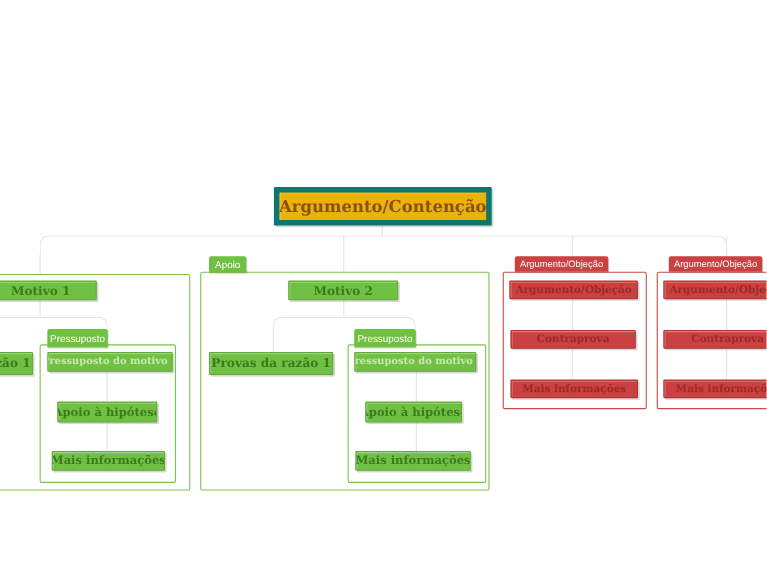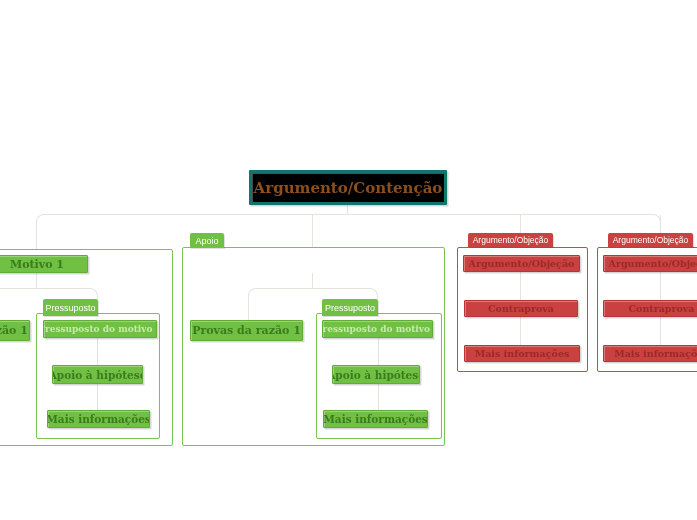--- a/index.html
+++ b/index.html
@@ -19,21 +19,21 @@
        font-family:"Liberation Sans",sans-serif;display:flex;align-items:center;
        justify-content:center;white-space:nowrap;border-radius:2px 2px 0 0;
        box-shadow:1px 1px 0 rgba(0,0,0,0.12);}
   .green-tab{background:#70c043;}
   .red-tab{background:#c94140;}
   
   .node{position:absolute;box-sizing:border-box;display:flex;align-items:center;
         justify-content:center;font-weight:bold;white-space:nowrap;overflow:hidden;
         border-radius:1px;
         box-shadow:inset 1px 1px 0 rgba(255,255,255,0.3), 1.5px 1.5px 0 rgba(0,0,0,0.16);}
-  .root-node{background:#000000;border:3px solid #0f766e;color:#8a4f1d;font-size:15px;}
+  .root-node{background:#eab308;border:5px solid #0f766e;color:#8a4f1d;font-size:15px;}
   .green-node{background:#70c043;border:1px solid #61ab36;color:#3b7b1e;}
   .green-node.pale{color:#c9e8af;}
   .red-node{background:#c94140;border:1px solid #b43736;color:#9b2a24;}
 </style>
 </head>
 <body>
 
 <div class="canvas">
 
   <div class="conn conn-v" style="left:347px;top:205px;height:10px;"></div>
@@ -64,20 +64,21 @@
 
   <div class="group green-group" style="left:182px;top:247px;width:263px;height:199px;"></div>
   <div class="tab green-tab" style="left:190px;top:233px;width:34px;height:15px;font-size:9px;">Apoio</div>
 
   <div class="conn conn-v" style="left:311.5px;top:273px;height:15px;"></div>
   <div class="conn conn-bus" style="left:248px;top:288px;width:130px;height:11px;"></div>
   <div class="conn conn-v" style="left:248px;top:297px;height:23px;"></div>
   <div class="conn conn-v" style="left:377.5px;top:338px;height:27px;"></div>
   <div class="conn conn-v" style="left:377.5px;top:384px;height:26px;"></div>
 
+  <div class="node green-node" style="left:262px;top:255px;width:100px;height:18px;font-size:11px;">Motivo 2</div>
 
   <div class="node green-node" style="left:190px;top:320px;width:113px;height:21px;font-size:11px;">Provas da razão 1</div>
 
   <div class="group green-group" style="left:316px;top:313px;width:126px;height:126px;"></div>
   <div class="tab green-tab" style="left:322px;top:299px;width:56px;height:17px;font-size:9px;">Pressuposto</div>
 
   <div class="node green-node pale" style="left:322px;top:320px;width:111px;height:18px;font-size:9px;">Pressuposto do motivo 1</div>
   <div class="node green-node" style="left:332px;top:365px;width:88px;height:19px;font-size:10.5px;">Apoio à hipótese</div>
   <div class="node green-node" style="left:323px;top:410px;width:105px;height:18px;font-size:10.5px;">Mais informações</div>
 

